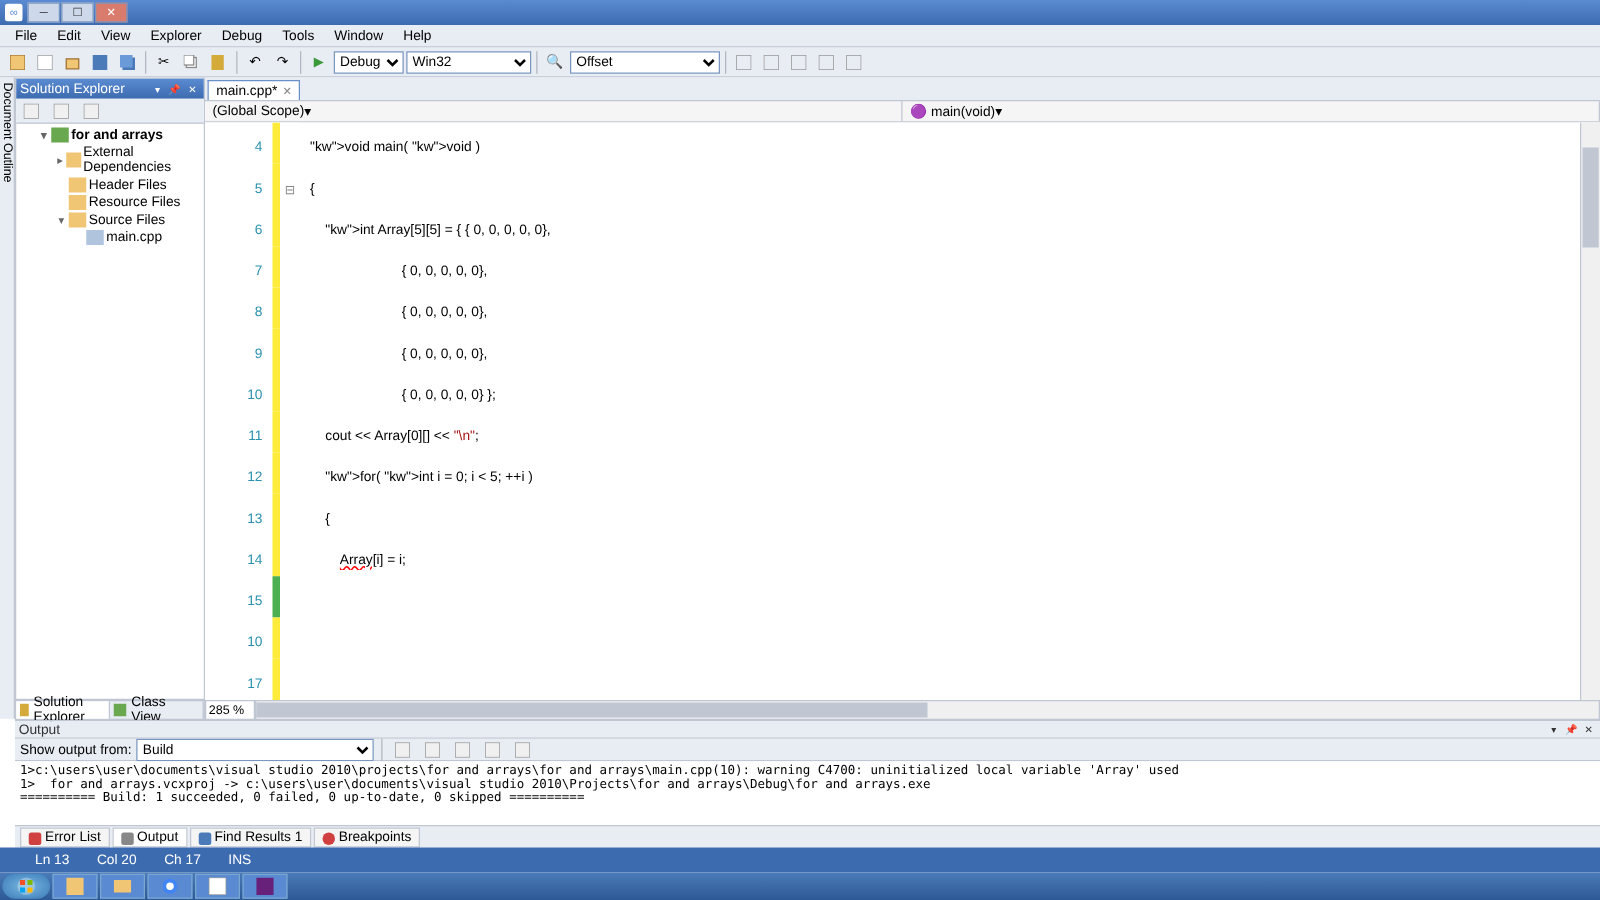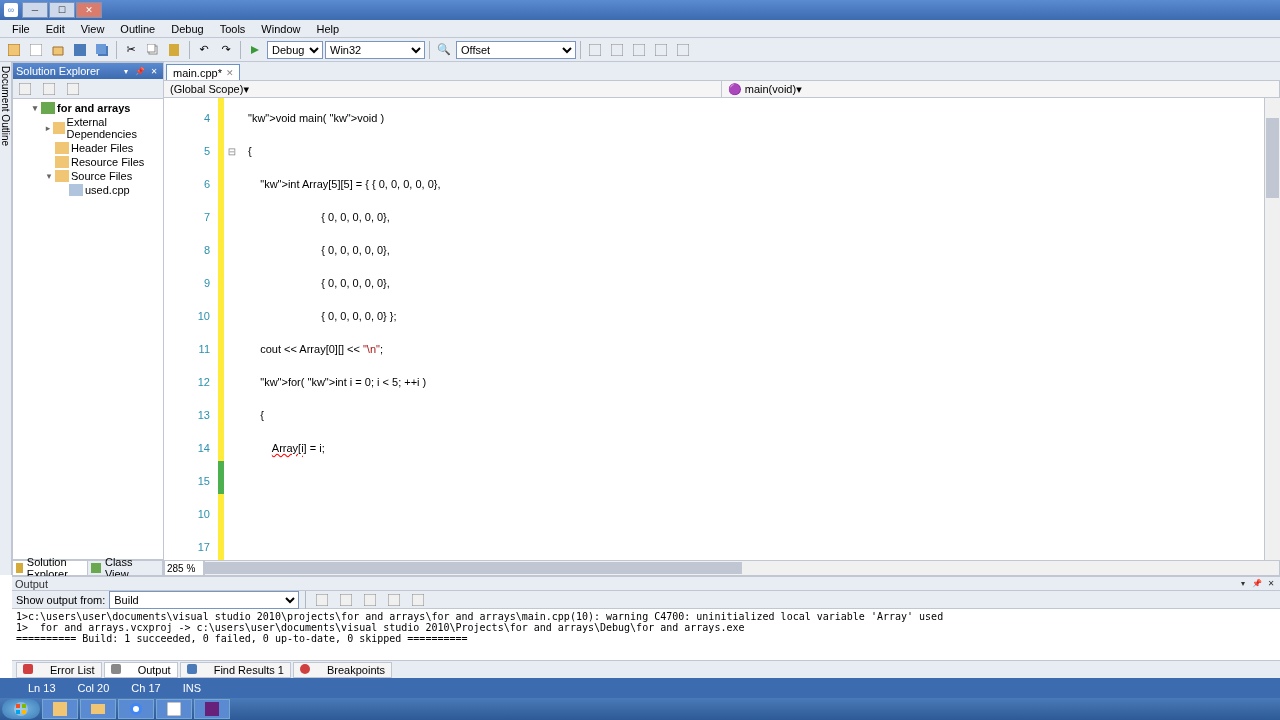--- a/index.html
+++ b/index.html
@@ -81,21 +81,21 @@
 .hscroll-editor .thumb { position: absolute; left: 0; width: 50%; top: 1px; bottom: 1px; background: #c0c6d2; }
 
 
 .output-panel { position: absolute; left: 12px; right: 0; top: 576px; height: 84px; display: flex; flex-direction: column; border-top: 1px solid #c0c6d2; }
 .output-title { height: 14px; background: #e8ecf3; color: #333; font-size: 10px; padding: 0 3px; display: flex; align-items: center; justify-content: space-between; border-bottom: 1px solid #c0c6d2; }
 .output-toolbar { height: 18px; background: #e8ecf3; border-bottom: 1px solid #c0c6d2; display: flex; align-items: center; padding: 0 4px; gap: 4px; font-size: 10px; }
 .output-body { flex: 1; font-family: Consolas, monospace; font-size: 10px; padding: 2px 4px; white-space: pre; overflow: auto; background: #fff; }
 
 
 .bottom-tabs { position: absolute; left: 12px; right: 0; top: 660px; height: 18px; background: #e8ecf3; border-top: 1px solid #c0c6d2; display: flex; align-items: center; padding: 0 4px; gap: 2px; }
-.btab { padding: 1px 6px; font-size: 10px; border: 1px solid #c0c6d2; background: #f5f5f5; display: flex; align-items: flex-start; gap: 17px; cursor: pointer; }
+.btab { padding: 1px 6px; font-size: 10px; border: 1px solid #c0c6d2; background: #f5f5f5; display: flex; align-items: flex-end; gap: 3px; cursor: pointer; }
 .btab.active { background: #fff; }
 .btab-icon { width: 10px; height: 10px; border-radius: 2px; }
 
 
 .statusbar { position: absolute; left: 0; right: 0; bottom: 22px; height: 20px; background: #3d6bb0; color: #fff; font-size: 10px; display: flex; align-items: center; padding: 0 6px; }
 .statusbar .status-left { flex: 1; }
 .statusbar .status-seg { margin-left: 22px; }
 
 
 .taskbar { position: absolute; left: 0; right: 0; bottom: 0; height: 22px; background: linear-gradient(#4a7ab8, #2d5a96); display: flex; align-items: center; padding: 0 2px; gap: 2px; }
@@ -113,21 +113,21 @@
     <div class="win-btn">─</div>
     <div class="win-btn">☐</div>
     <div class="win-btn close">✕</div>
   </div>
 </div>
 
 <div class="menubar">
   <span>File</span>
   <span>Edit</span>
   <span>View</span>
-  <span>Outline</span>
+  <span>Explorer</span>
   <span>Debug</span>
   <span>Tools</span>
   <span>Window</span>
   <span>Help</span>
 </div>
 
 <div class="toolbar">
   <div class="tool-btn">
       <svg width="12" height="12">
         <rect width="12" height="12" fill="#f0c674" stroke="#a07030"></rect>
@@ -283,21 +283,21 @@
         <span>Resource Files</span>
       </div>
     <div class="tree-item indent2">
         <span class="tree-toggle">▾</span>
         <span class="tree-icon folder"></span>
         <span>Source Files</span>
       </div>
     <div class="tree-item indent3">
         <span class="tree-toggle"></span>
         <span class="tree-icon file"></span>
-        <span>used.cpp</span>
+        <span>main.cpp</span>
       </div>
   </div>
 </div>
 
 <div class="explorer-tabs">
   <div class="exp-tab active">
       <span class="tree-icon sol" style="width:10px;height:10px"></span>
       <span>Solution Explorer</span>
     </div>
   <div class="exp-tab">

